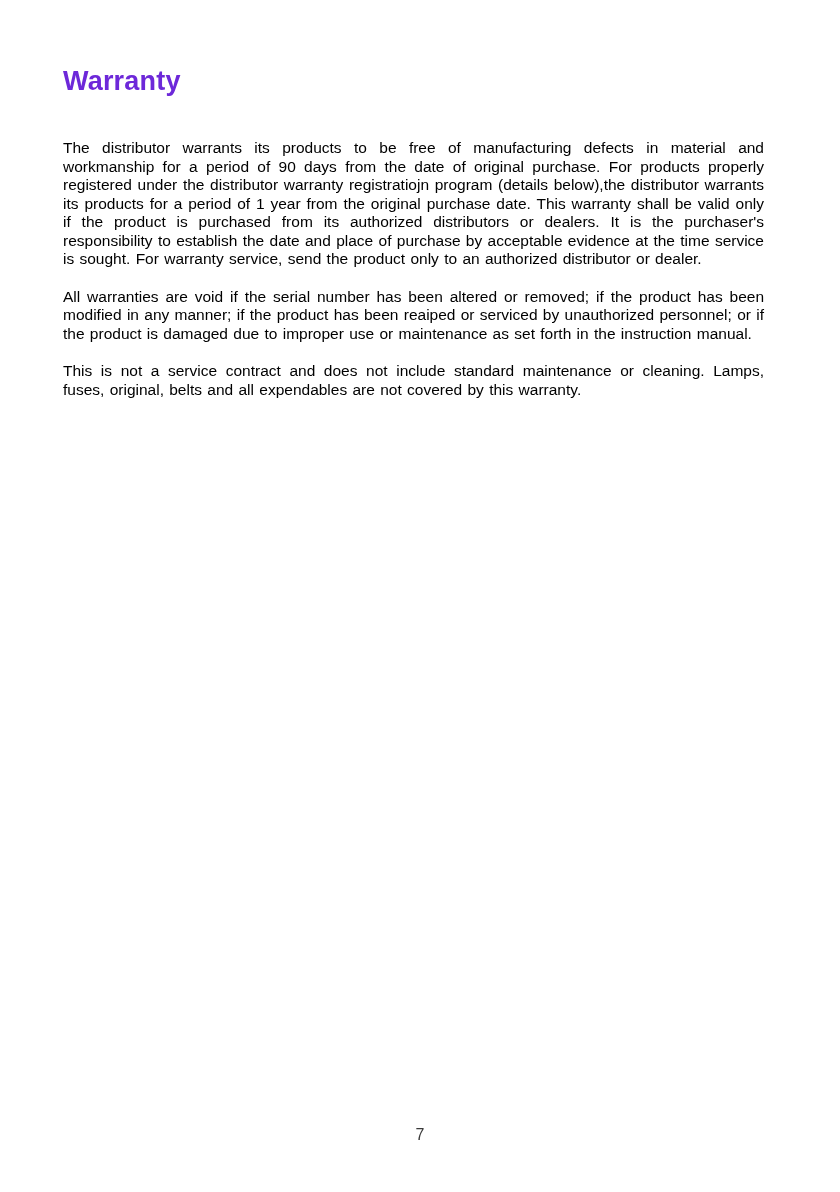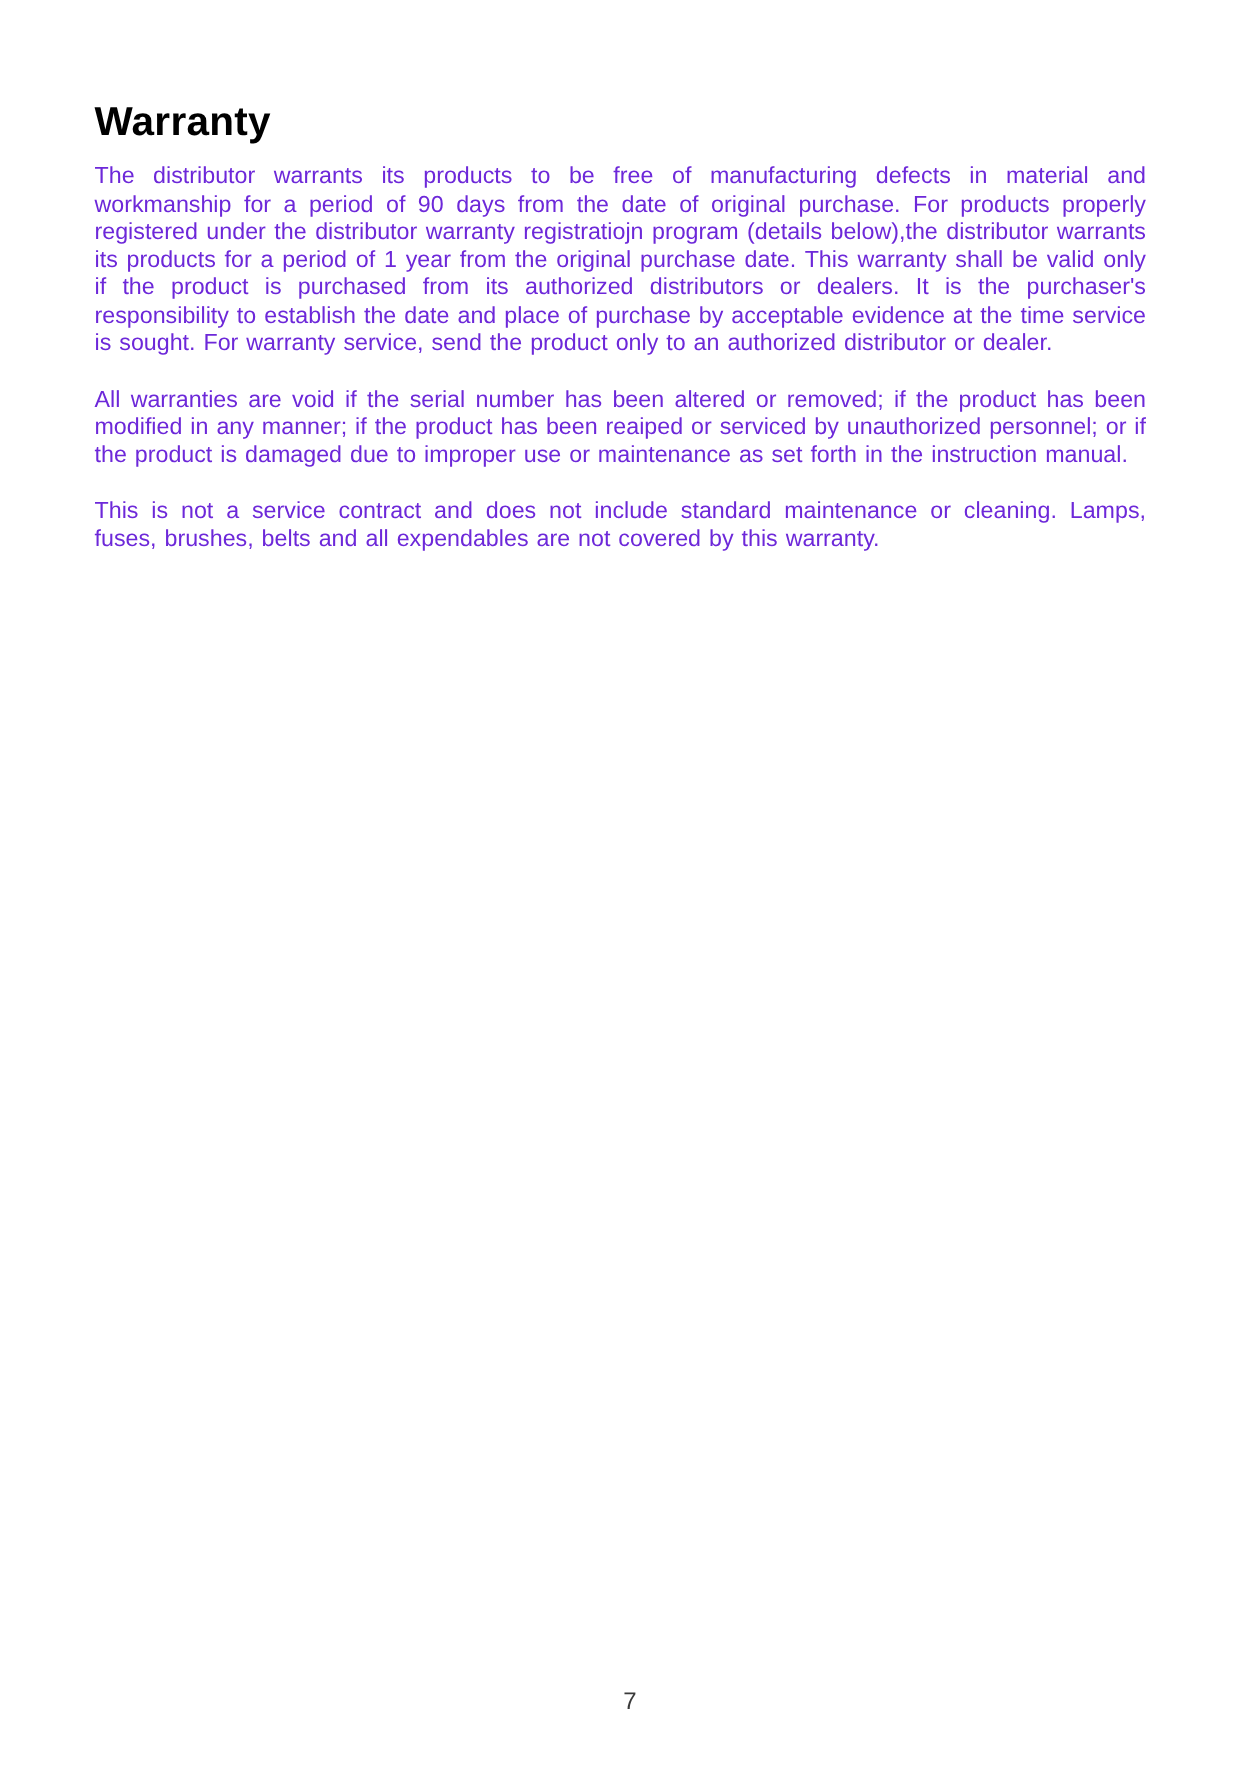--- a/index.html
+++ b/index.html
@@ -17,28 +17,28 @@
   }
   .content {
     position: absolute;
     top: 66px;
     left: 63px;
     right: 76px;
   }
   .doc-title {
     font-size: 27px;
     font-weight: 700;
-    color: #000000;
+    color: #6d28d9;
     letter-spacing: 0.2px;
-    margin-bottom: 12px;
+    margin-bottom: 42px;
   }
   .doc-paragraph {
     font-size: 15.5px;
     line-height: 18.5px;
-    color: #6d28d9;
+    color: #000000;
     text-align: justify;
     margin-bottom: 19px;
     word-spacing: 1px;
   }
   .page-number {
     position: absolute;
     left: 0;
     right: 0;
     bottom: 48px;
     text-align: center;
@@ -50,19 +50,19 @@
 <body>
 
 <div class="page">
   <div class="content">
     <h1 class="doc-title">Warranty</h1>
 
     <p class="doc-paragraph">The distributor warrants its products to be free of manufacturing defects in material and workmanship for a period of 90 days from the date of original purchase.  For products properly registered under the distributor warranty registratiojn program (details below),the distributor warrants its products for a period of 1 year from the original purchase date. This warranty shall be valid only if the product is purchased from its authorized distributors or dealers. It is the purchaser's responsibility to establish the date and place of purchase by acceptable evidence at the time service is sought. For warranty service, send the product only to an authorized distributor or dealer.</p>
 
     <p class="doc-paragraph">All warranties are void if the serial number has been altered or removed; if the product has been modified in any manner; if the product has been reaiped or serviced by unauthorized personnel; or if the product is damaged due to improper use or maintenance as set forth in the instruction manual.</p>
 
-    <p class="doc-paragraph">This is not a service contract and does not include standard maintenance or cleaning. Lamps, fuses, brushes, belts and all expendables are not covered by this warranty.</p>
+    <p class="doc-paragraph">This is not a service contract and does not include standard maintenance or cleaning. Lamps, fuses, original, belts and all expendables are not covered by this warranty.</p>
 
 
   </div>
 
   <div class="page-number">7</div>
 </div>
 
 </body></html>

